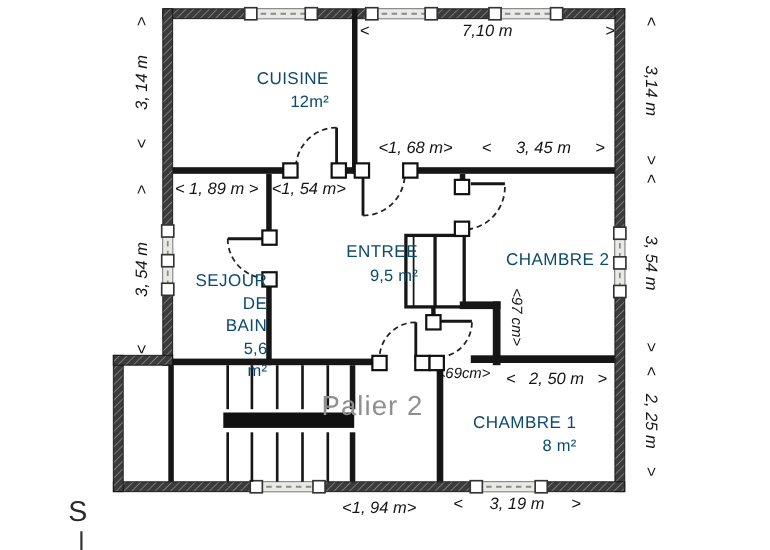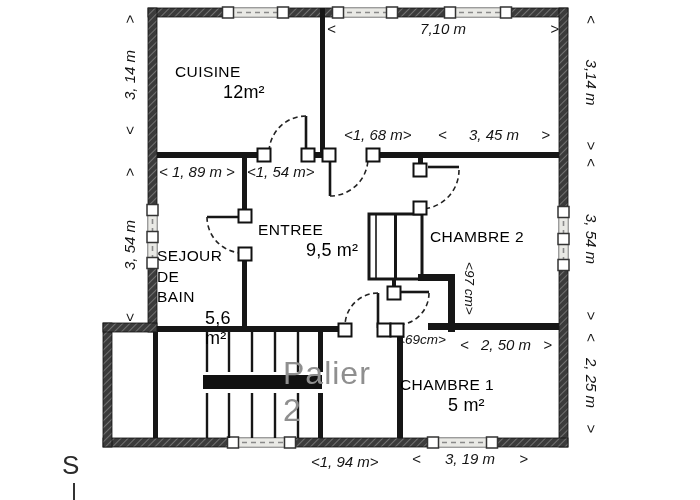--- a/index.html
+++ b/index.html
@@ -2,26 +2,26 @@
 <html><head>
 <meta charset="utf-8">
 <style>
   html,body{margin:0;padding:0;background:#fff;}
   .plan{
     position:relative;width:700px;height:500px;background:#ffffff;overflow:hidden;
     font-family:"Liberation Sans",sans-serif;color:#161616;
   }
   .plan svg{position:absolute;left:0;top:0;}
   .room-label{
-    position:absolute;text-align:left;font-size:15.5px;line-height:21px;
-    letter-spacing:.4px;color:#000000;
-  }
-  .room-label .area{font-size:18px;letter-spacing:.2px;margin-left:48px;}
+    position:absolute;text-align:right;font-size:15.5px;line-height:21px;
+    letter-spacing:.4px;color:#0c4a6e;
+  }
+  .room-label .area{font-size:15px;letter-spacing:.2px;margin-left:48px;}
   .palier-label{
-    position:absolute;text-align:left;font-size:32px;letter-spacing:1px;
+    position:absolute;text-align:right;font-size:25px;letter-spacing:1px;
     color:#8f8f8f;
   }
   .dim{
     position:absolute;font-style:italic;font-size:15px;color:#141414;
     white-space:nowrap;
   }
   .dim-flex{display:flex;justify-content:space-between;align-items:center;}
   .dim-v{transform-origin:0 0;}
   .dim-v.left{transform:rotate(-90deg);}
   .dim-v.right{transform:rotate(90deg);}
@@ -194,21 +194,21 @@
     <div>BAIN</div>
     <div class="area">5,6 m²</div>
   </div>
 
   <div class="room-label" style="left:430px;top:226px;width:124px">
     <div>CHAMBRE 2</div>
   </div>
 
   <div class="room-label" style="left:400px;top:374px;width:124px">
     <div>CHAMBRE 1</div>
-    <div class="area">5 m²</div>
+    <div class="area">8 m²</div>
   </div>
 
   <div class="palier-label" style="left:283px;top:355px;width:102px">Palier 2</div>
 
   <div class="dim dim-flex" style="left:327px;top:20px;width:232px">
     <span>&lt;</span>
     <span>7,10 m</span>
     <span>&gt;</span>
   </div>
 

